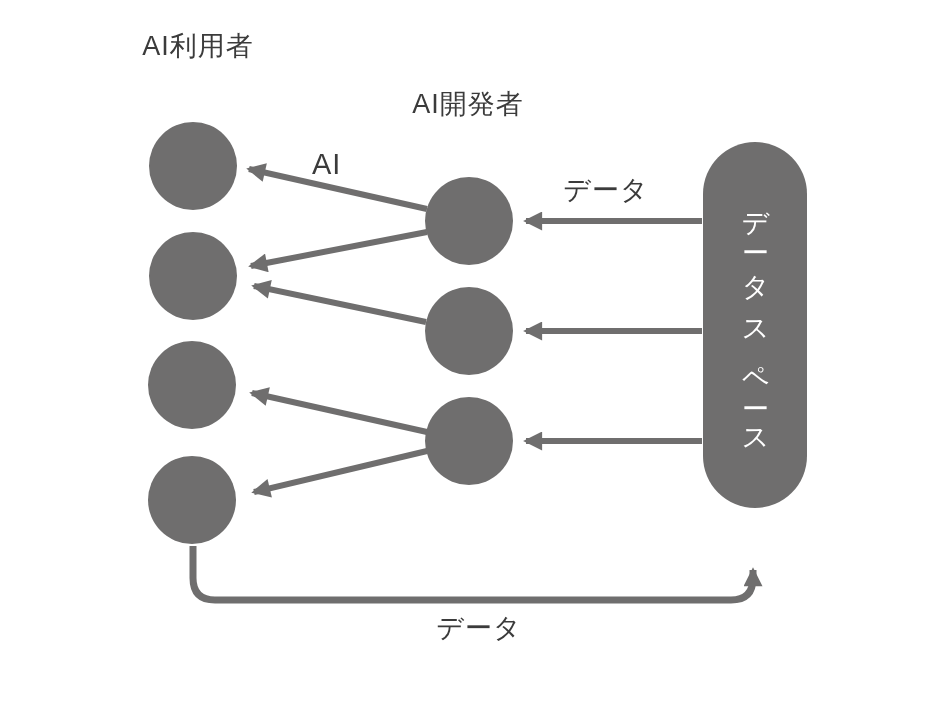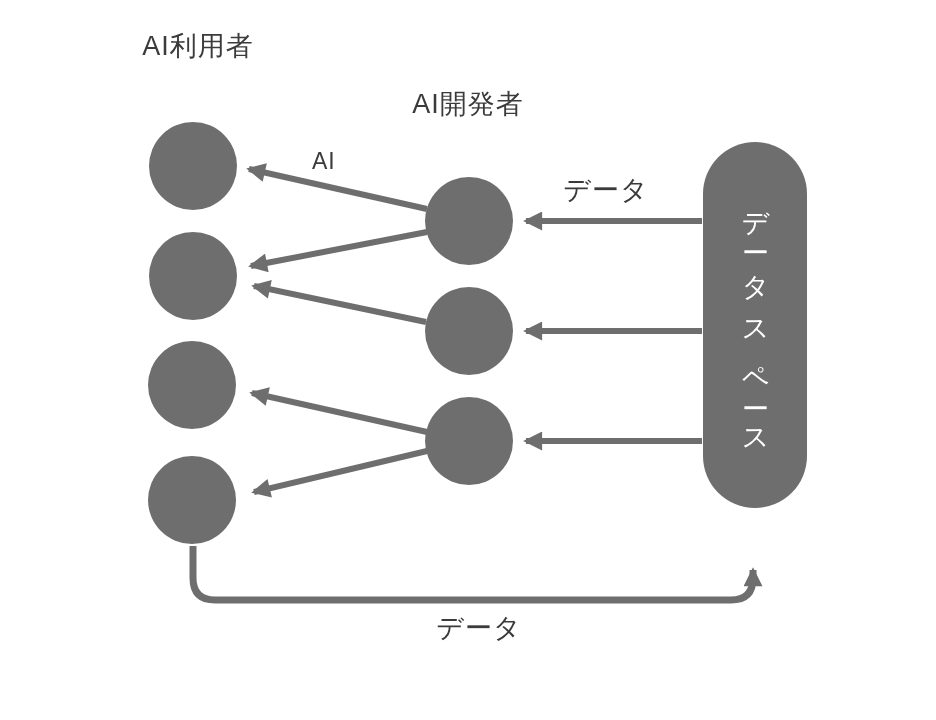--- a/index.html
+++ b/index.html
@@ -55,21 +55,21 @@
     color: #ffffff;
     font-size: 27px;
     letter-spacing: 16px;
     line-height: 1;
     white-space: nowrap;
   }
 
   
   #left-header { left: 88px; top: 22px; width: 220px; line-height: 48px; }
   #middle-header { left: 398px; top: 74px; width: 140px; margin-top: 12px; }
-  #ai-edge-label { left: 312px; top: 148px; font-size: 23px; }
+  #ai-edge-label { left: 312px; top: 148px; font-size: 29px; }
   #data-edge-label-top { left: 556px; top: 172px; width: 100px; }
   #data-edge-label-bottom { left: 429px; top: 610px; width: 100px; }
 </style>
 </head>
 <body>
 
 <div id="canvas">
 
   <svg id="edge-layer" width="936" height="720" viewBox="0 0 936 720" xmlns="http://www.w3.org/2000/svg">
     <defs>

